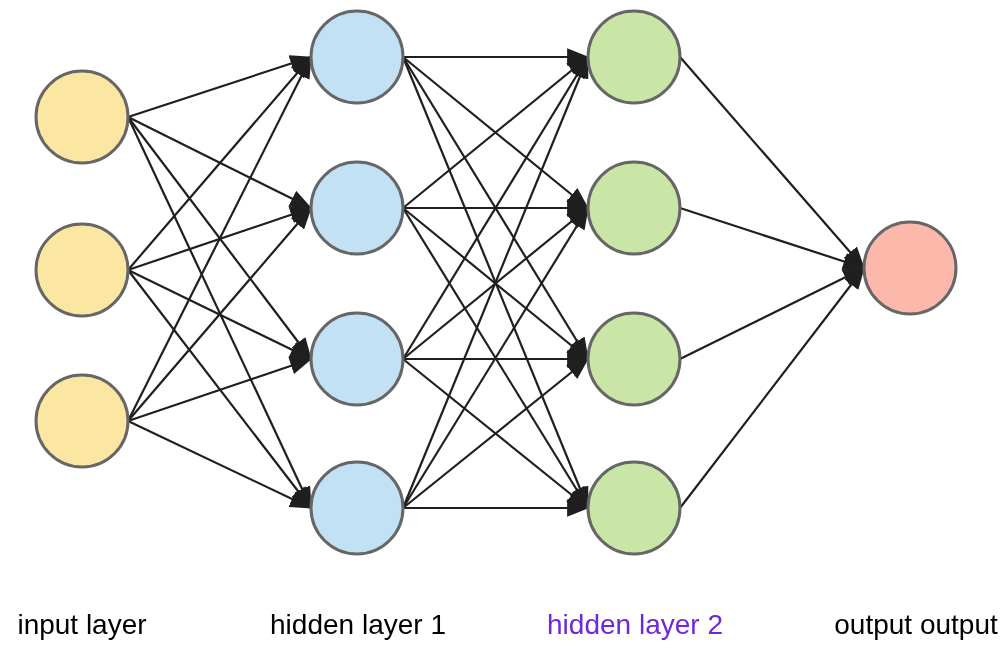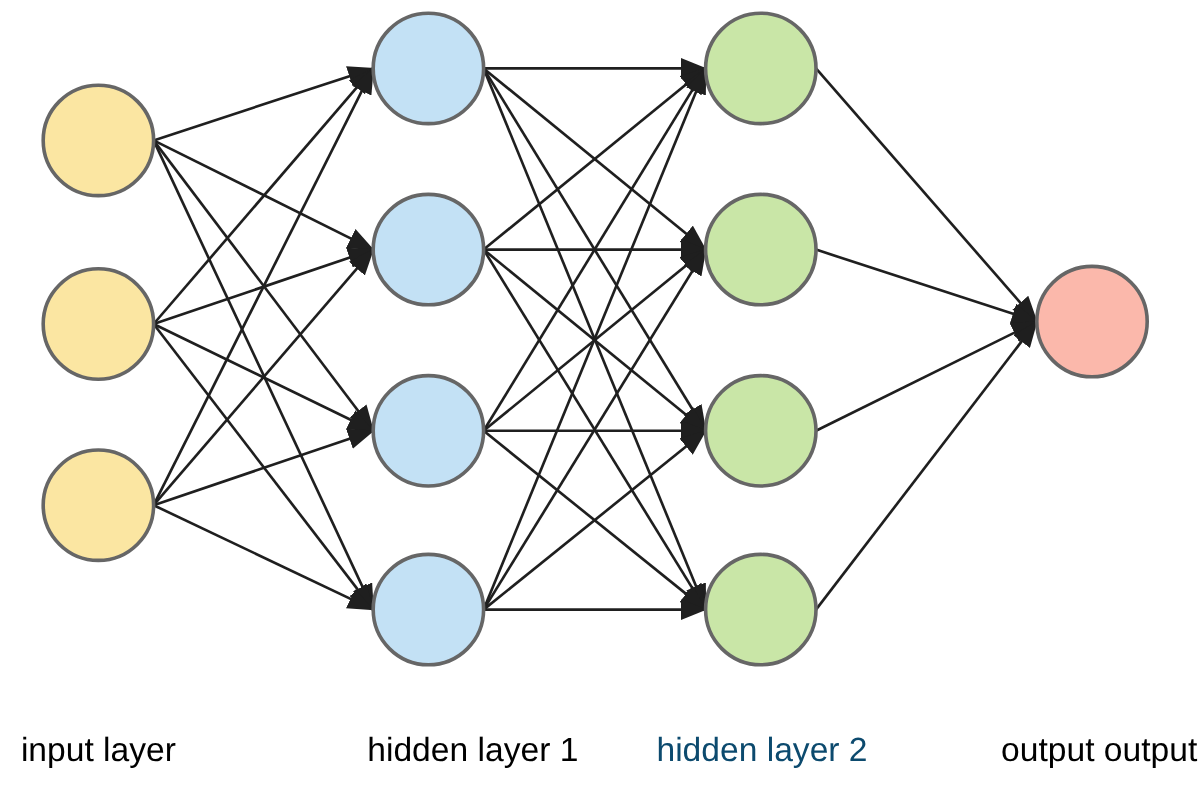--- a/index.html
+++ b/index.html
@@ -86,18 +86,18 @@
         <circle cx="634" cy="57" r="46" fill="#C9E6A7" stroke="#666666" stroke-width="3"></circle>
         <circle cx="634" cy="208" r="46" fill="#C9E6A7" stroke="#666666" stroke-width="3"></circle>
         <circle cx="634" cy="359" r="46" fill="#C9E6A7" stroke="#666666" stroke-width="3"></circle>
         <circle cx="634" cy="508" r="46" fill="#C9E6A7" stroke="#666666" stroke-width="3"></circle>
         <circle cx="910" cy="268" r="46" fill="#FBB8AB" stroke="#666666" stroke-width="3"></circle>
       </g>
   </svg>
 
   <div>
     <div class="layer-label" style="left: 82px; color: rgb(0, 0, 0);">input layer</div>
-    <div class="layer-label" style="left: 358px; color: rgb(0, 0, 0); margin-left: 36px;">hidden layer 1</div>
-    <div class="layer-label" style="left: 635px; color: #0c4a6e;">hidden layer 2</div>
+    <div class="layer-label" style="left: 358px; color: rgb(0, 0, 0);">hidden layer 1</div>
+    <div class="layer-label" style="left: 635px; color: #6d28d9;">hidden layer 2</div>
     <div class="layer-label" style="left: 916px; color: rgb(0, 0, 0);">output output</div>
   </div>
 
 </div>
 
 </body></html>

